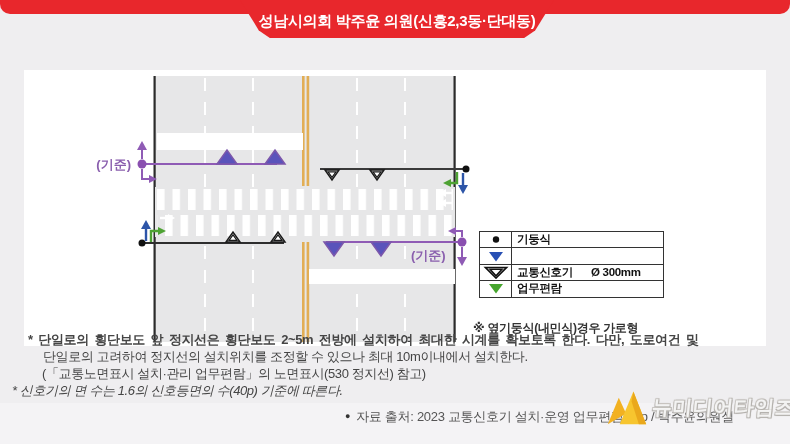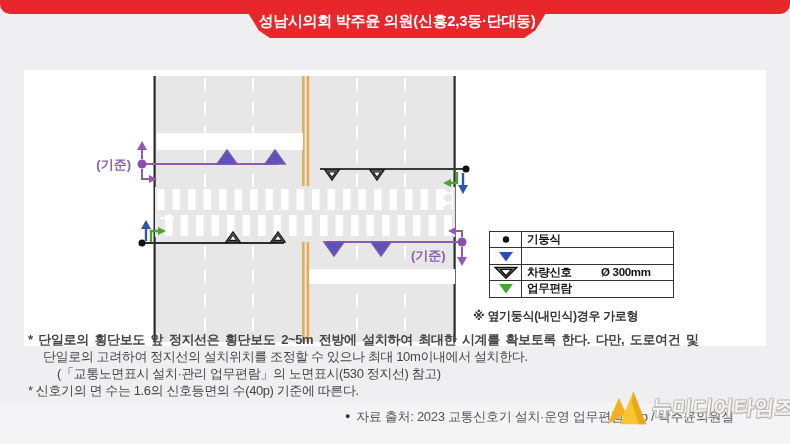--- a/index.html
+++ b/index.html
@@ -12,38 +12,38 @@
   #red-tab{position:absolute;left:240px;top:0;width:314px;height:38px;background:#e8272c;
            clip-path:polygon(0% 0%,100% 0%,94% 80%,90.5% 100%,9.5% 100%,6% 80%);
            display:flex;align-items:flex-end;justify-content:center;}
   #red-tab .t{color:#fff;font-size:15px;font-weight:700;letter-spacing:-0.3px;padding-bottom:7px;white-space:nowrap;}
 
   
   #panel{position:absolute;left:24px;top:46px;width:742px;height:276px;background:#ffffff;margin-top:24px;}
   #road-svg{position:absolute;left:0;top:0;}
 
   
-  #legend{position:absolute;left:465px;top:161px;width:185px;background:#fff;
+  #legend{position:absolute;left:455px;top:161px;width:185px;background:#fff;
           border:1.5px solid #333;box-sizing:border-box;}
   .lrow{display:flex;align-items:center;height:15.4px;}
   .lrow + .lrow{border-top:1px solid #333;}
   .lsym{width:31px;height:100%;border-right:1px solid #333;display:flex;align-items:center;justify-content:center;flex:none;}
   .ltxt{flex:1;display:flex;align-items:center;padding-left:5px;font-size:11.5px;font-weight:700;color:#111;
         letter-spacing:-0.3px;white-space:nowrap;}
   .ltxt .nm{min-width:74px;display:inline-block;}
-  #legend-note{position:absolute;left:449px;top:239px;font-size:12px;font-weight:700;color:#333;
+  #legend-note{position:absolute;left:449px;top:251px;font-size:12px;font-weight:700;color:#333;
                letter-spacing:-0.3px;line-height:14px;white-space:nowrap;}
   #legend-note .ln2{padding-left:18px;}
 
   
   .note-line{position:absolute;font-size:13px;color:#454545;letter-spacing:-0.4px;white-space:nowrap;font-weight:500;}
   #note1{left:28px;top:331px;word-spacing:2.5px;font-weight:bold;}
   #note2{left:43px;top:348px;}
-  #note3{left:57px;top:365px;}
-  #note4{left:28px;top:382px;}
+  #note3{left:42px;top:365px;}
+  #note4{left:12px;top:382px;font-style:italic;}
 
   
   #bottom-strip{position:absolute;left:0;top:403px;width:790px;height:41px;background:#f4f3f5;}
   #source-line{position:absolute;left:345px;top:408px;font-size:13px;color:#555;letter-spacing:-0.3px;white-space:nowrap;}
   #source-line .b{font-size:9px;vertical-align:2px;margin-right:6px;color:#333;}
 
   
   #watermark{position:absolute;left:606px;top:388px;display:flex;align-items:center;gap:4px;pointer-events:none;}
   #watermark .wm-text{font-size:20px;font-weight:800;color:rgba(250,250,250,0.88);letter-spacing:0.5px;
       transform:skewX(-6deg);white-space:nowrap;
@@ -193,21 +193,21 @@
           </span>
       </div>
       <div class="lrow">
         <span class="lsym">
           <svg width="28" height="13">
               <polygon points="3.5,1.5 24.5,1.5 14,12" fill="#fff" stroke="#111" stroke-width="1.7"></polygon>
               <polygon points="8,3.2 20,3.2 14,9.8" fill="none" stroke="#111" stroke-width="1.5"></polygon>
             </svg>
           </span>
         <span class="ltxt">
-            <span class="nm">차량신호</span>
+            <span class="nm">교통신호기</span>
             <span>Ø 300mm</span>
           </span>
       </div>
       <div class="lrow">
         <span class="lsym">
           <svg width="28" height="13">
               <polygon points="7,2 21,2 14,11.5" fill="#46a52e"></polygon>
             </svg>
           </span>
         <span class="ltxt">

